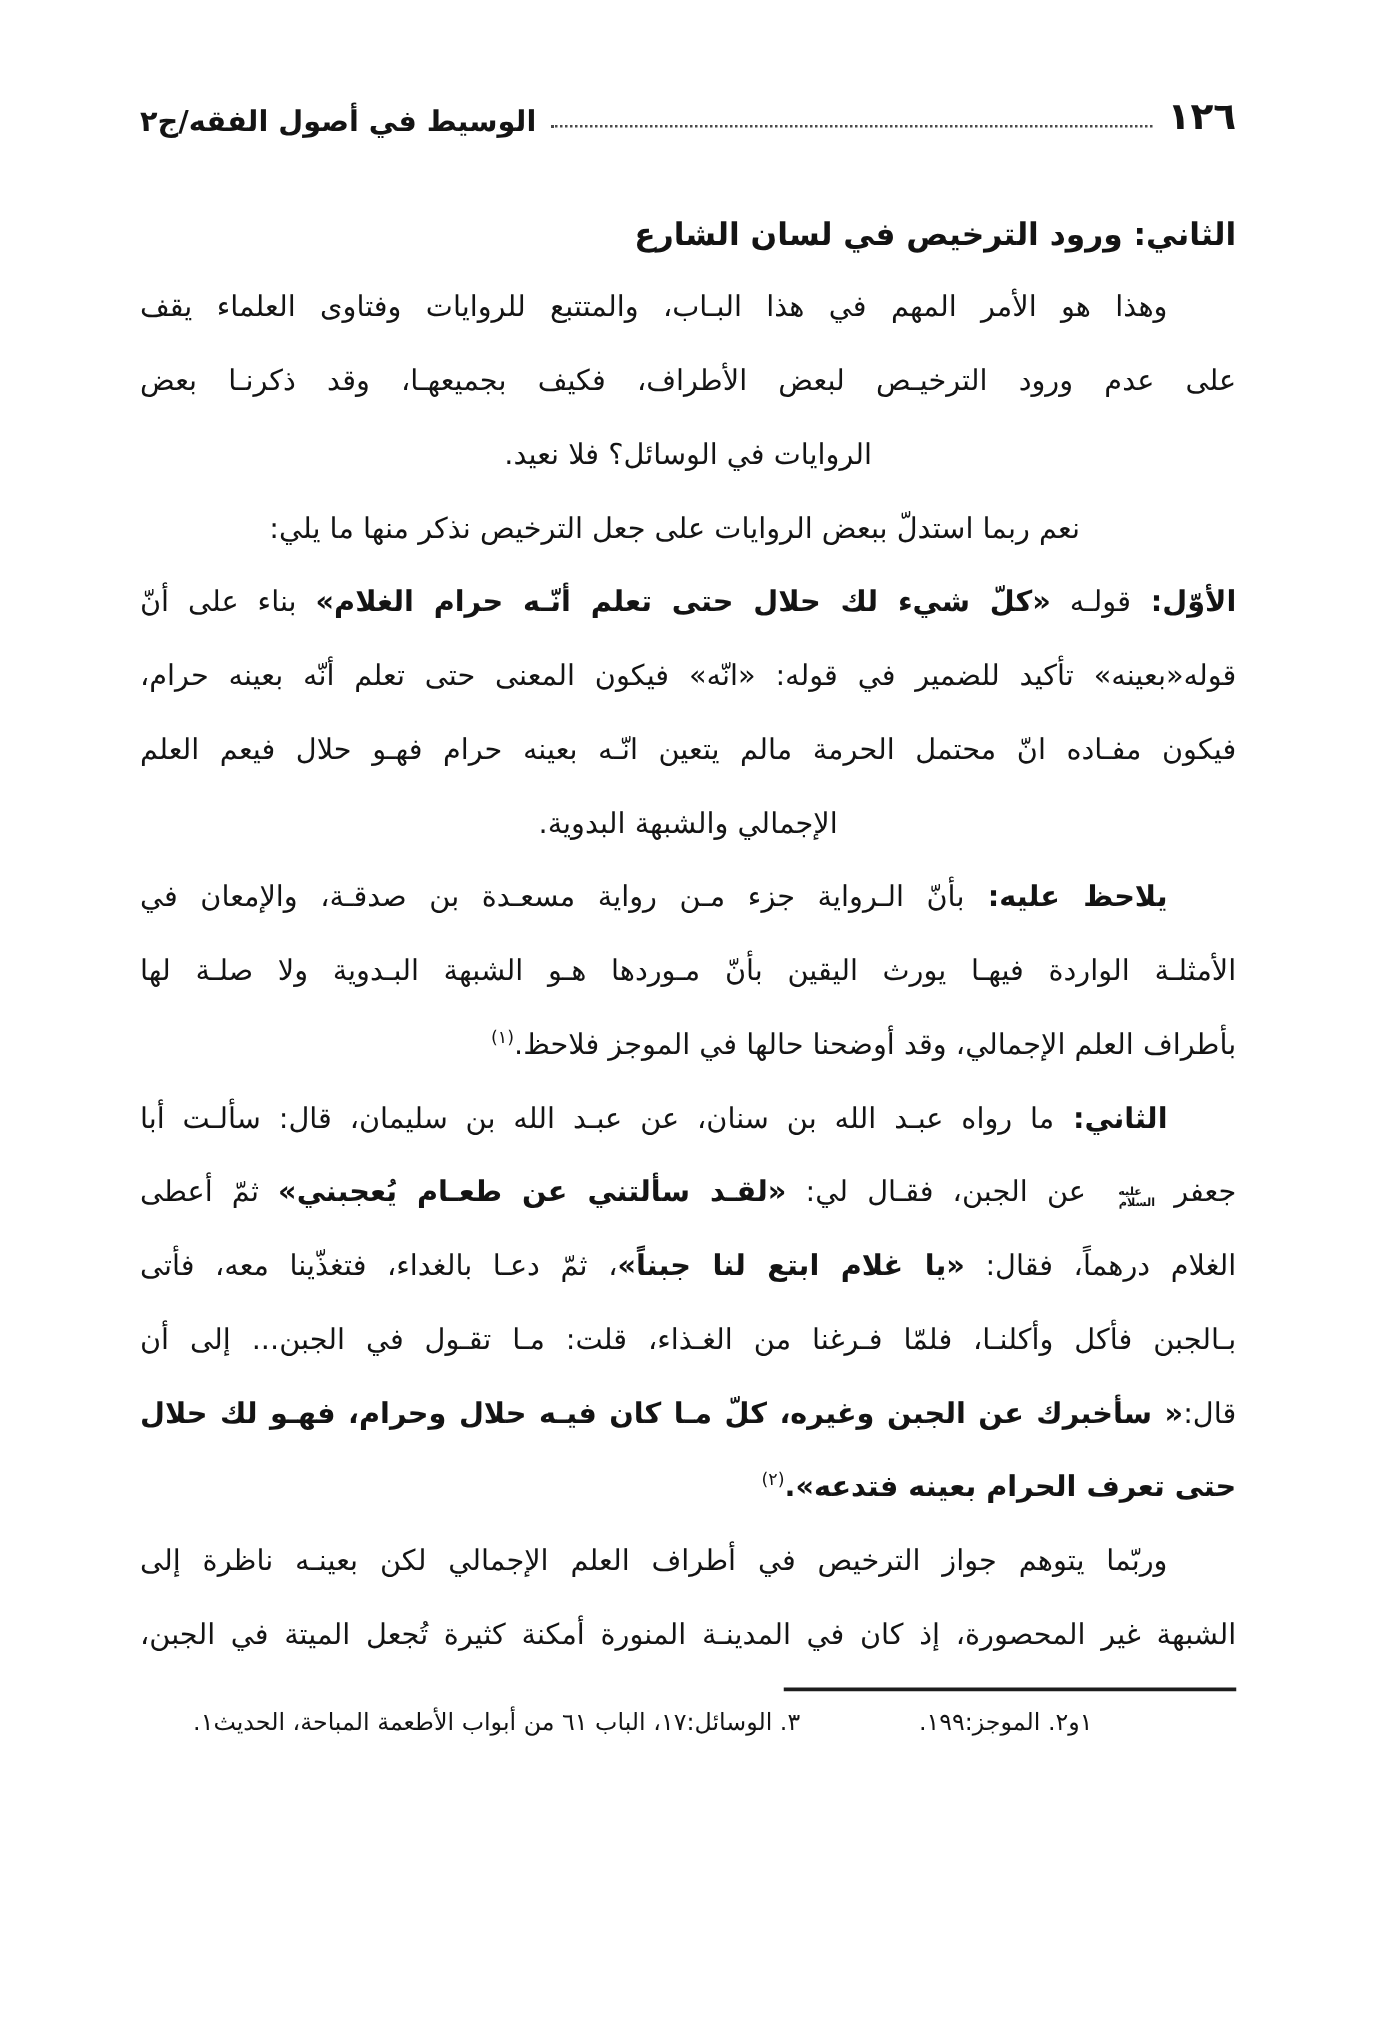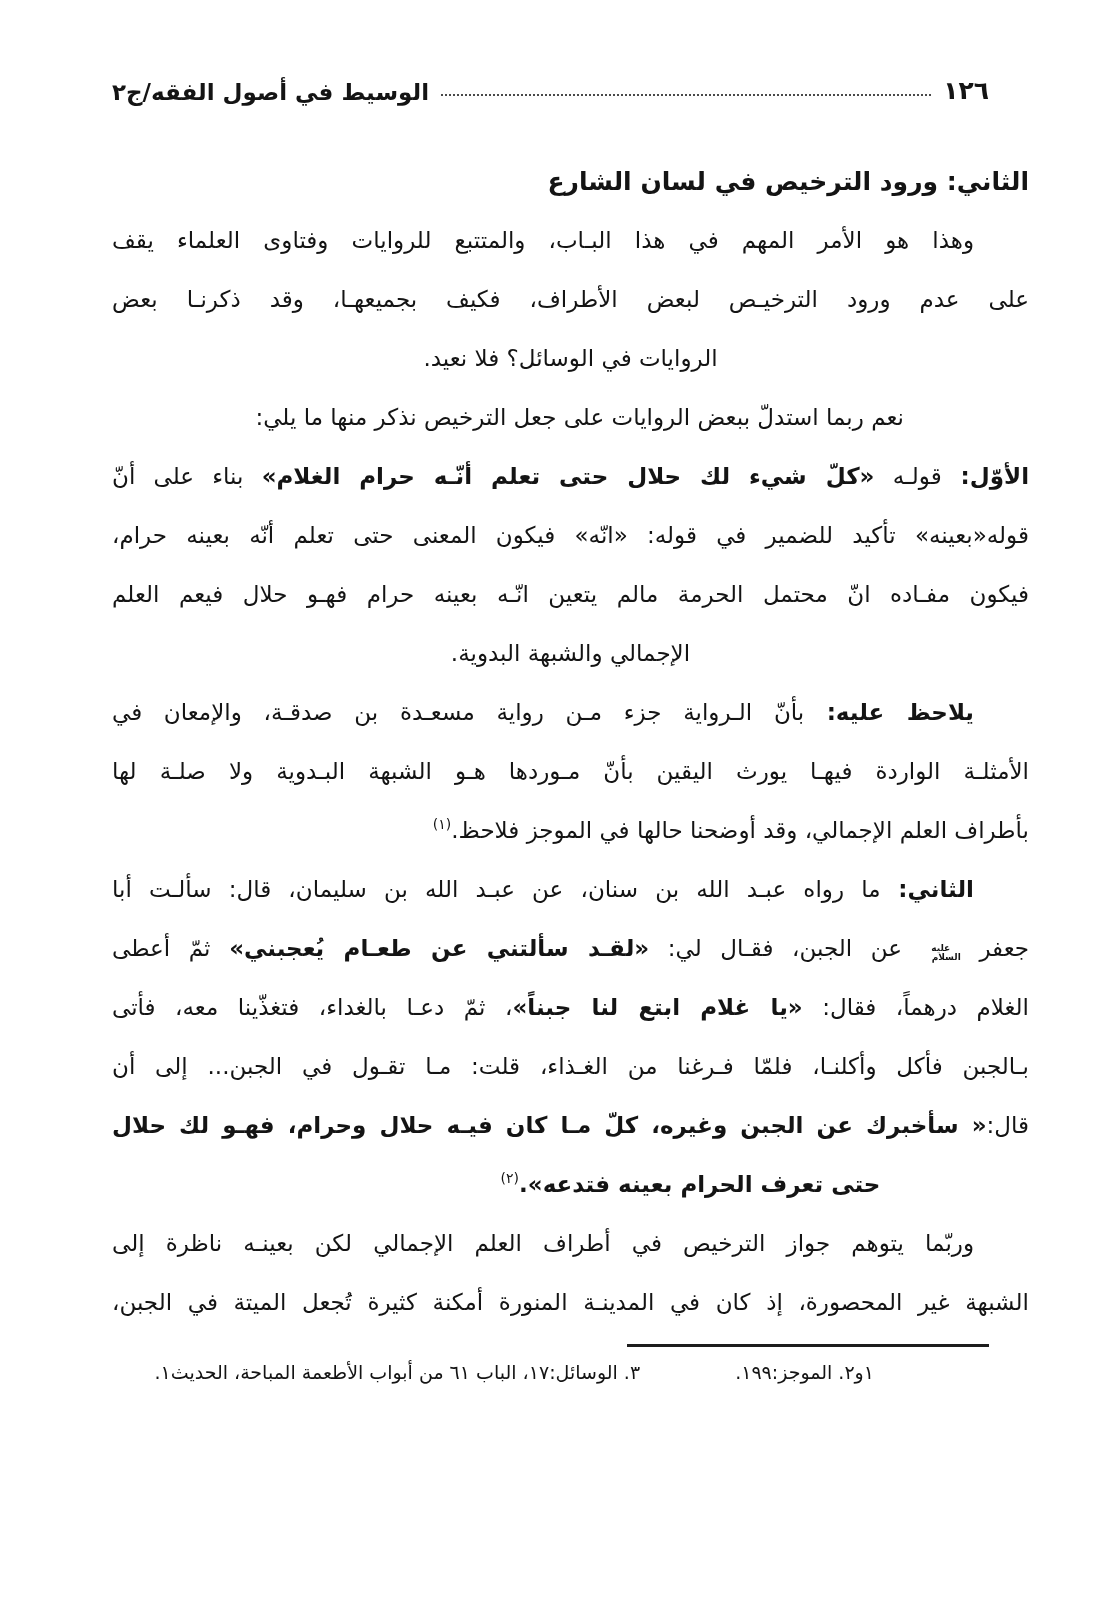--- a/index.html
+++ b/index.html
@@ -7,34 +7,34 @@
     width:1101px;height:1624px;background:#ffffff;
     font-family:"DejaVu Sans",sans-serif;
     color:#141414;overflow:hidden;
   }
   .page{position:relative;width:1101px;height:1624px;direction:rtl;}
   
   .hdr{
     margin:0 112px;padding-top:76px;
     display:flex;align-items:flex-end;gap:12px;
   }
-  .hdr .pageno{font-size:25px;font-weight:bold;letter-spacing:2px;}
+  .hdr .pageno{font-size:30px;font-weight:bold;letter-spacing:2px;}
   .hdr .leader{flex:1;border-bottom:2px dotted #4a4a4a;margin-bottom:9px;height:0;}
   .hdr .title{font-size:23px;font-weight:bold;white-space:nowrap;}
   
-  .bodytxt{margin:47px 72px 0 112px;}
+  .bodytxt{margin:47px 112px 0 112px;}
   .line{font-size:23px;line-height:59px;}
   .heading{font-size:25px;font-weight:bold;text-align:right;}
   .j{text-align:justify;text-align-last:justify;}
   .c{text-align:center;}
   .r{text-align:right;}
   .l{text-align:right;}
   .ind{text-indent:55px;}
   .ind2{text-indent:125px;}
-  .cA{text-align:center;margin-left:240px;}
+  .cA{text-align:right;margin-left:240px;}
   .cB{text-align:center;margin-left:280px;}
   .bld{font-weight:bold;}
   .sup{font-size:14px;vertical-align:super;line-height:0;font-weight:normal;}
   .hon{
     display:inline-block;width:40px;font-size:9px;line-height:9px;
     text-align:center;font-weight:bold;vertical-align:-4px;white-space:normal;
   }
   
   .fnrule{width:362px;border-top:3px solid #1d1d1d;margin:12px 112px 0 0;height:0;}
   .fnrow{

